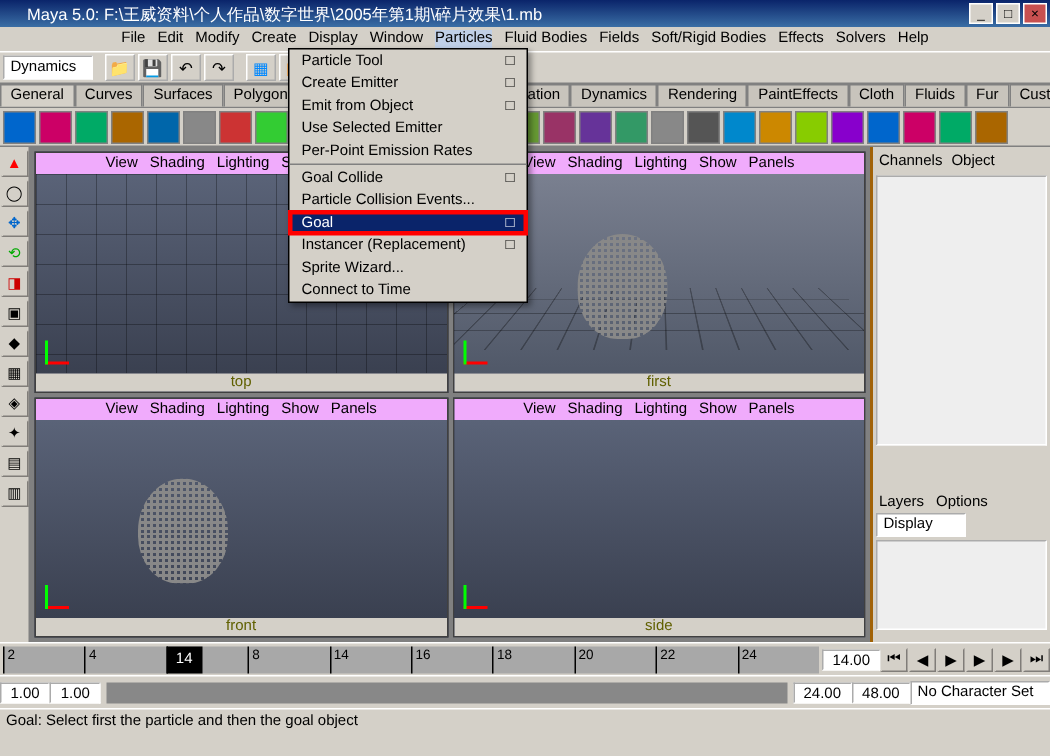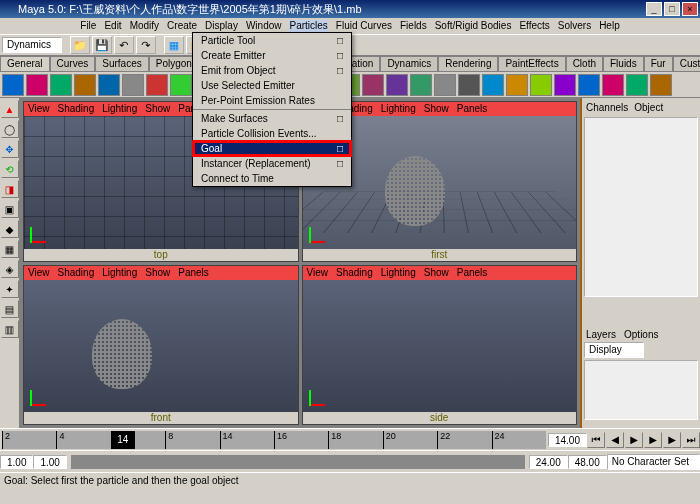--- a/index.html
+++ b/index.html
@@ -18,21 +18,21 @@
 .shelf-tabs { display:flex; height:16px; gap:0; border-bottom:1px solid #808080; }
 .shelf-tabs span { padding:1px 6px; border:1px solid #808080; border-bottom:none; background:#c8c4bc; cursor:pointer; }
 .shelf-tabs span.active { background:#d4d0c8; }
 .shelf { height:26px; background:#d4d0c8; display:flex; gap:2px; padding:2px; border-bottom:1px solid #808080; }
 .shelf .si { width:22px; height:22px; border:1px solid #808080; display:flex; align-items:center; justify-content:center; font-size:12px; }
 .main { display:flex; height:330px; }
 .toolbox { width:20px; background:#d4d0c8; border-right:1px solid #808080; display:flex; flex-direction:column; gap:2px; padding:2px 0; }
 .toolbox .tool { width:18px; height:18px; margin:0 auto; border:1px outset #d4d0c8; display:flex; align-items:center; justify-content:center; font-size:10px; cursor:pointer; }
 .views { flex:1; display:grid; grid-template-columns:1fr 1fr; grid-template-rows:1fr 1fr; gap:3px; background:#808080; padding:3px; }
 .viewport { background:#333a56; position:relative; border:1px solid #404040; }
-.vp-menu { background:#ef4444; height:14px; display:flex; padding:1px 4px; gap:8px; font-size:9px; }
+.vp-menu { background:#f0abfc; height:14px; display:flex; padding:1px 4px; gap:8px; font-size:9px;justify-content:center; }
 .vp-canvas { position:absolute; top:14px; left:0; right:0; bottom:12px; background:linear-gradient(#5a6378,#3a4050); overflow:hidden; }
 .vp-label { position:absolute; bottom:0; left:0; right:0; text-align:center; background:#d4d0c8; height:12px; color:#606000; }
 .sidepanel { width:120px; background:#d4d0c8; border-left:2px solid #a16207; padding:2px; }
 .sidepanel .tabs { display:flex; gap:6px; padding:2px; }
 .sidepanel .box { border:1px inset #fff; background:#eee; height:180px; margin-top:2px; }
 .timerow { background:#d4d0c8; height:22px; display:flex; align-items:center; border-top:1px solid #fff; }
 .timeline { flex:1; background:#a8a8a8; height:18px; margin:0 2px; position:relative; display:flex; }
 .timeline-tick { flex:1; border-left:1px solid #000; color:#000; font-size:9px; padding-left:2px; position:relative; }
 .timeline .cur { position:absolute; left:20%; top:0; bottom:0; width:24px; background:#000; color:#fff; display:flex; align-items:center; justify-content:center; }
 .num { border:1px inset #fff; background:#fff; padding:1px 6px; height:14px; }
@@ -60,21 +60,21 @@
 </div>
 
 <div class="menubar" id="menubar">
     <span>File</span>
     <span>Edit</span>
     <span>Modify</span>
     <span>Create</span>
     <span>Display</span>
     <span>Window</span>
     <span class="hl">Particles</span>
-    <span>Fluid Curves</span>
+    <span>Fluid Bodies</span>
     <span>Fields</span>
     <span>Soft/Rigid Bodies</span>
     <span>Effects</span>
     <span>Solvers</span>
     <span>Help</span>
   </div>
 
 <div class="toolbar">
   <div class="select-box">Dynamics</div>
   <div class="tb-sep"></div>
@@ -277,30 +277,33 @@
       <span>□</span>
     </div>
     <div class="mi">
       <span>Use Selected Emitter</span>
     </div>
     <div class="mi">
       <span>Per-Point Emission Rates</span>
     </div>
     <div class="mi sep"></div>
     <div class="mi">
-      <span>Make Surfaces</span>
+      <span>Goal Collide</span>
       <span>□</span>
     </div>
     <div class="mi">
       <span>Particle Collision Events...</span>
     </div>
     <div class="mi goal">
       <span>Goal</span>
       <span>□</span>
     </div>
     <div class="mi">
       <span>Instancer (Replacement)</span>
       <span>□</span>
     </div>
     <div class="mi">
+      <span>Sprite Wizard...</span>
+    </div>
+    <div class="mi">
       <span>Connect to Time</span>
     </div>
   </div>
 
 </body></html>

